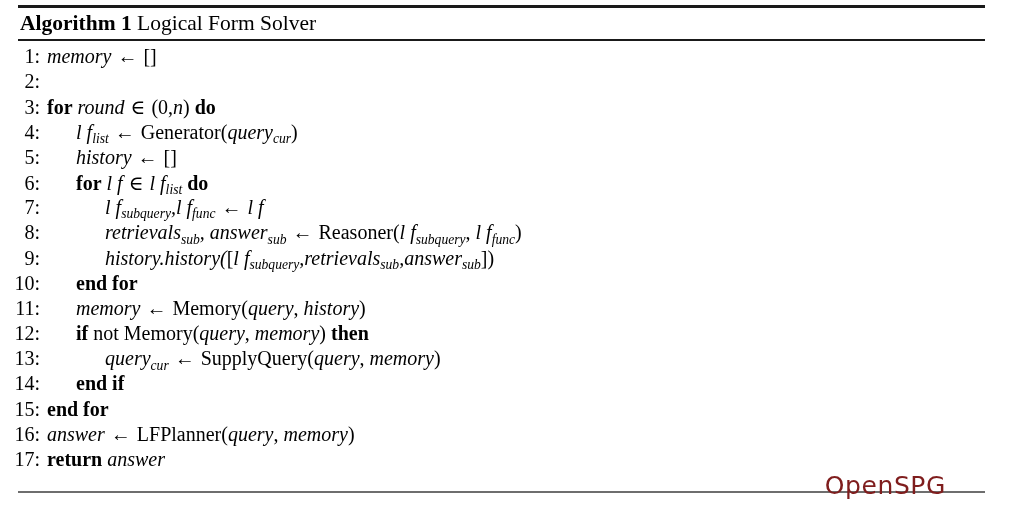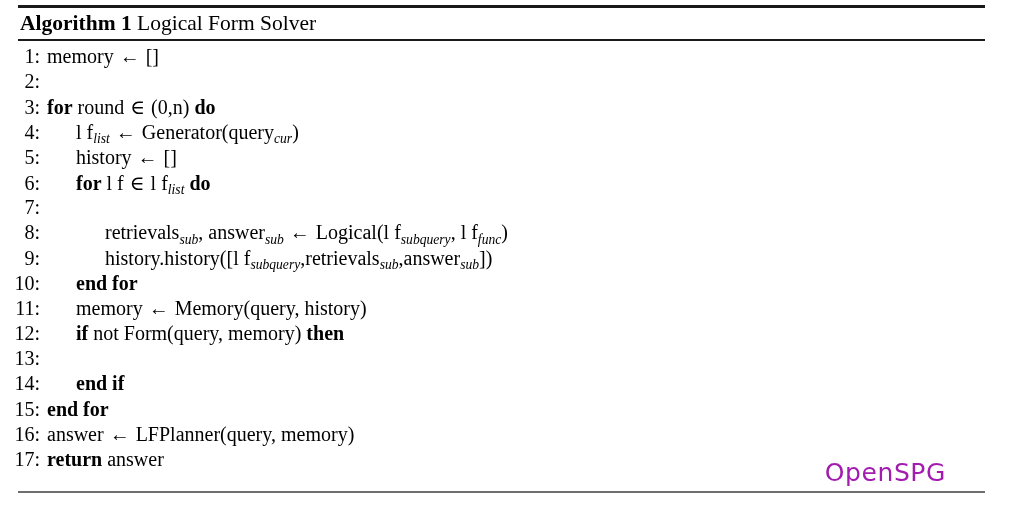--- a/index.html
+++ b/index.html
@@ -91,21 +91,21 @@
     flex: 1 1 auto;
     position: relative;
   }
 
   
   .ind0 { padding-left: 0px; }
   .ind1 { padding-left: 29px; }
   .ind2 { padding-left: 58px; }
 
   
-  .v  { }                 
+  .v  { font-style: italic; }                 
   .f  { font-style: normal; }                 
   .b  { font-weight: bold; font-style: normal; } 
   .op { font-style: normal; padding: 0 1px; }  
 
   sub {
     font-style: italic;
     font-size: 0.68em;
     line-height: 0;
     vertical-align: baseline;
     position: relative;
@@ -157,43 +157,45 @@
       <div class="line">
         <span class="lineno">5:</span>
         <span class="code ind1"><span class="v">history</span><span class="op"> ← </span><span class="f">[]</span></span>
       </div>
       <div class="line">
         <span class="lineno">6:</span>
         <span class="code ind1"><span class="b">for</span><span class="f"> </span><span class="v">l f</span><span class="op"> ∈ </span><span class="v">l f</span><sub>list</sub><span class="f"> </span><span class="b">do</span></span>
       </div>
       <div class="line">
         <span class="lineno">7:</span>
+        <span class="code ind2"><span class="v">l f</span><sub>subquery</sub><span class="v">,</span><span class="v">l f</span><sub>func</sub><span class="op"> ← </span><span class="v">l f</span></span>
       </div>
       <div class="line">
         <span class="lineno">8:</span>
-        <span class="code ind2"><span class="v">retrievals</span><sub>sub</sub><span class="v">, </span><span class="v">answer</span><sub>sub</sub><span class="op"> ← </span><span class="f">Logical(</span><span class="v">l f</span><sub>subquery</sub><span class="f">, </span><span class="v">l f</span><sub>func</sub><span class="f">)</span></span>
+        <span class="code ind2"><span class="v">retrievals</span><sub>sub</sub><span class="v">, </span><span class="v">answer</span><sub>sub</sub><span class="op"> ← </span><span class="f">Reasoner(</span><span class="v">l f</span><sub>subquery</sub><span class="f">, </span><span class="v">l f</span><sub>func</sub><span class="f">)</span></span>
       </div>
       <div class="line">
         <span class="lineno">9:</span>
         <span class="code ind2"><span class="v">history.history(</span><span class="f">[</span><span class="v">l f</span><sub>subquery</sub><span class="v">,</span><span class="v">retrievals</span><sub>sub</sub><span class="v">,</span><span class="v">answer</span><sub>sub</sub><span class="f">]</span><span class="f">)</span></span>
       </div>
       <div class="line">
         <span class="lineno">10:</span>
         <span class="code ind1"><span class="b">end for</span></span>
       </div>
       <div class="line">
         <span class="lineno">11:</span>
         <span class="code ind1"><span class="v">memory</span><span class="op"> ← </span><span class="f">Memory(</span><span class="v">query</span><span class="f">, </span><span class="v">history</span><span class="f">)</span></span>
       </div>
       <div class="line">
         <span class="lineno">12:</span>
-        <span class="code ind1"><span class="b">if</span><span class="f"> not Form(</span><span class="v">query</span><span class="f">, </span><span class="v">memory</span><span class="f">) </span><span class="b">then</span></span>
+        <span class="code ind1"><span class="b">if</span><span class="f"> not Memory(</span><span class="v">query</span><span class="f">, </span><span class="v">memory</span><span class="f">) </span><span class="b">then</span></span>
       </div>
       <div class="line">
         <span class="lineno">13:</span>
+        <span class="code ind2"><span class="v">query</span><sub>cur</sub><span class="op"> ← </span><span class="f">SupplyQuery(</span><span class="v">query</span><span class="f">, </span><span class="v">memory</span><span class="f">)</span></span>
       </div>
       <div class="line">
         <span class="lineno">14:</span>
         <span class="code ind1"><span class="b">end if</span></span>
       </div>
       <div class="line">
         <span class="lineno">15:</span>
         <span class="code ind0"><span class="b">end for</span></span>
       </div>
       <div class="line">
@@ -201,15 +203,15 @@
         <span class="code ind0"><span class="v">answer</span><span class="op"> ← </span><span class="f">LFPlanner(</span><span class="v">query</span><span class="f">, </span><span class="v">memory</span><span class="f">)</span></span>
       </div>
       <div class="line">
         <span class="lineno">17:</span>
         <span class="code ind0"><span class="b">return</span><span class="f"> </span><span class="v">answer</span></span>
       </div>
     </div>
 
   <div class="rule rule-bottom" style="background: rgb(110, 110, 110);"></div>
 
-  <div class="watermark" style="color: #a21caf;">OpenSPG</div>
+  <div class="watermark" style="color: #7f1d1d; margin-top: 13px;">OpenSPG</div>
 
 </div>
 
 </body></html>

